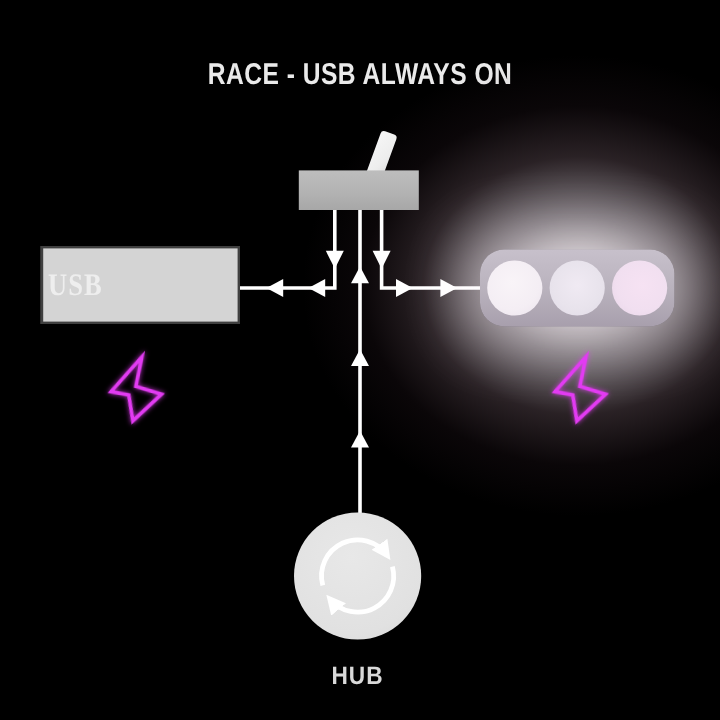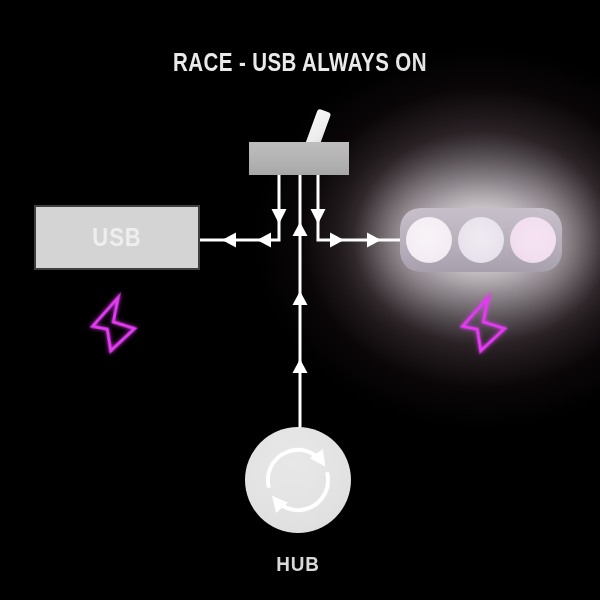--- a/index.html
+++ b/index.html
@@ -33,21 +33,21 @@
     border-radius:3px;transform:rotate(20deg);transform-origin:50% 100%;
   }
   .switch-body{
     position:absolute;left:249px;top:142px;width:100px;height:33px;
     background:linear-gradient(180deg,#bdbdbd,var(--switch-fill,#b3b3b3) 55%,#a7a7a7);
   }
   .usb-box{
     position:absolute;left:34px;top:205px;width:166px;height:65px;
     background:var(--usb-box-fill,#d4d4d4);
     border:2px solid var(--usb-box-border,#3f3f3f);
-    box-sizing:border-box;display:flex;align-items:center;justify-content:center;
+    box-sizing:border-box;display:flex;align-items:center;font-family:Liberation Serif, serif;
   }
   .usb-label{
     color:var(--usb-text,#eee);font-size:26px;font-weight:bold;letter-spacing:1px;
     transform:scaleX(.85);
   }
   .light{
     position:absolute;left:400px;top:208px;width:162px;height:64px;border-radius:20px;
     background:linear-gradient(180deg,#c7c0cb,var(--light-fill,#b8b1bc) 55%,#a89fad);
     box-shadow:0 0 48px 18px rgba(255,243,250,.4);
   }

